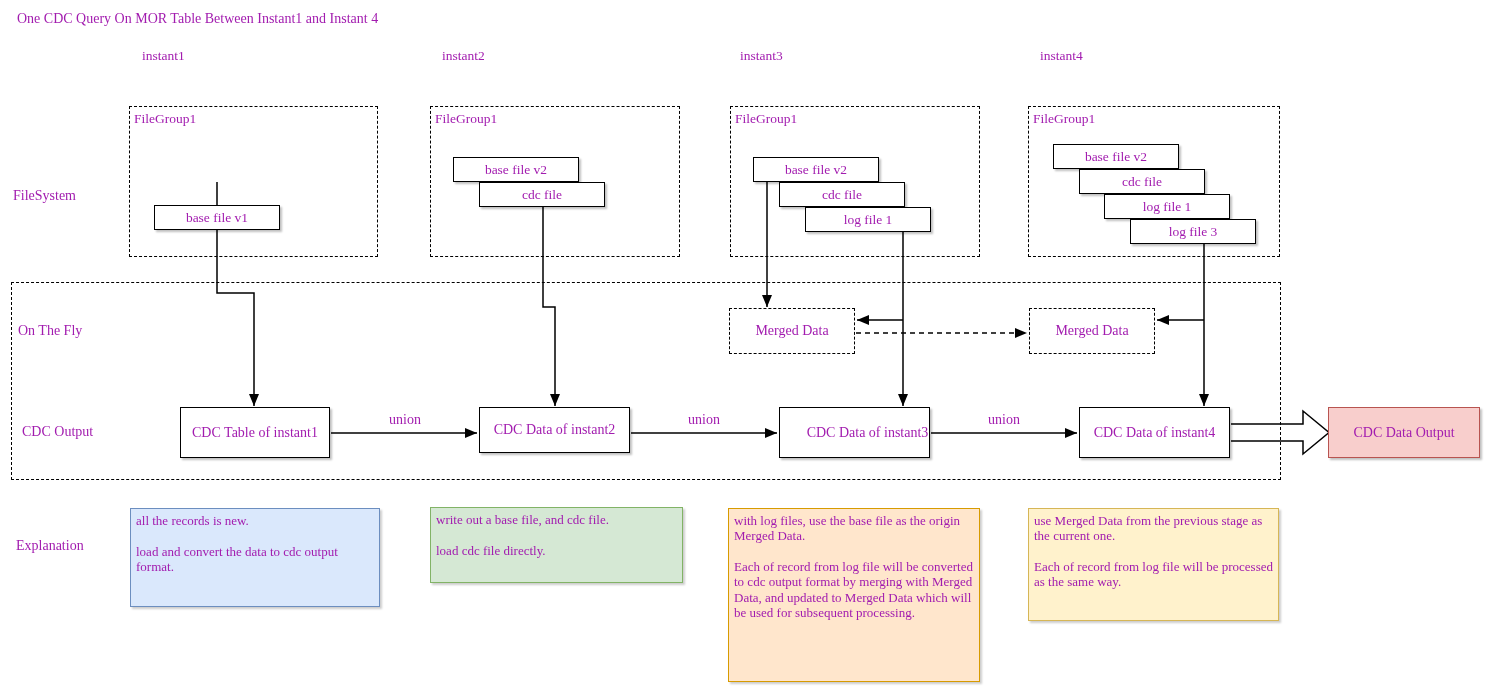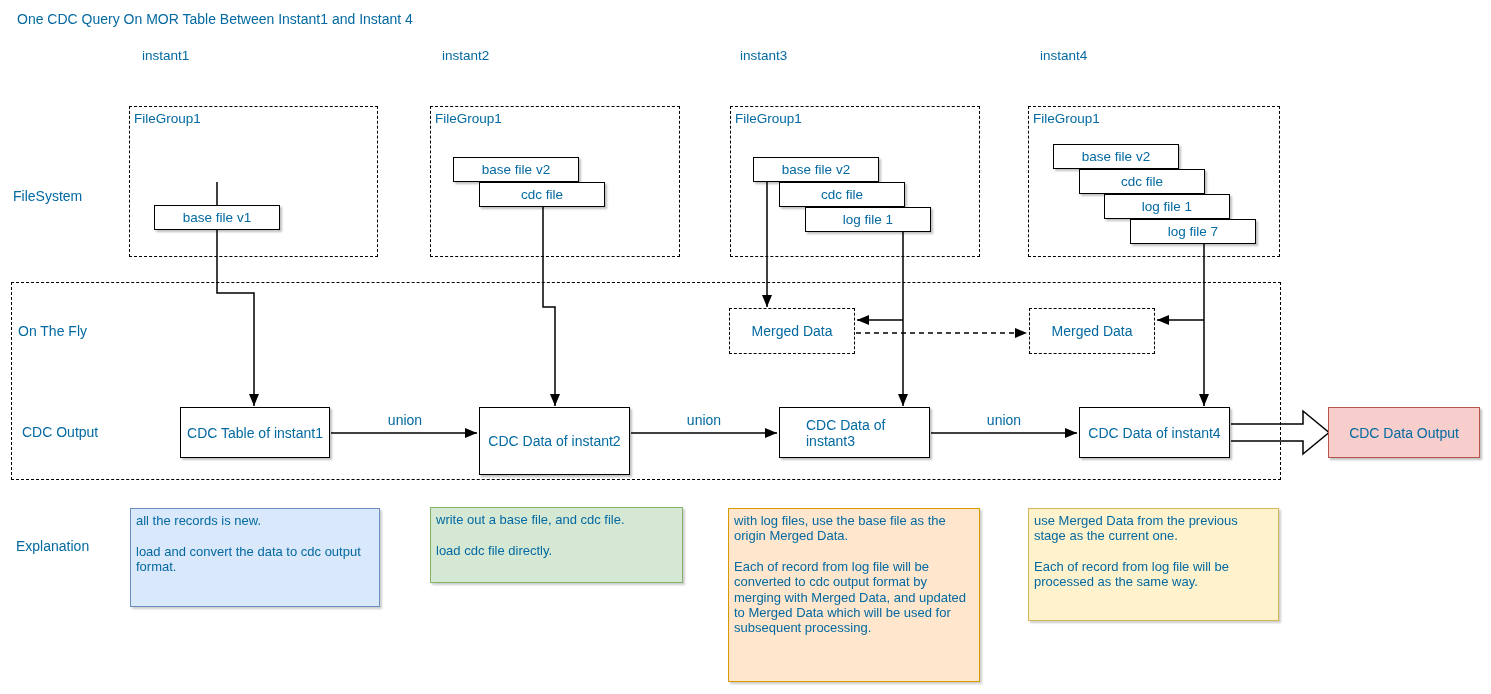--- a/index.html
+++ b/index.html
@@ -1,18 +1,18 @@
 <!DOCTYPE html>
 <html><head>
 <meta charset="utf-8">
 <style>
   html,body{margin:0;padding:0;background:#ffffff;}
   .canvas{
     position:relative;width:1491px;height:694px;background:#ffffff;
-    font-family:Liberation Sans, sans-serif;color:#0369a1;overflow:hidden;
+    font-family:Liberation Serif, serif;color:#a21caf;overflow:hidden;
   }
   svg.connectors{position:absolute;left:0;top:0;z-index:1;}
   .lbl{position:absolute;z-index:2;font-size:13.5px;white-space:nowrap;}
   .title{position:absolute;left:17px;top:11px;font-size:14px;z-index:2;}
   .group-box{
     position:absolute;z-index:2;border:1px dashed #000;background:transparent;box-sizing:border-box;
   }
   .group-label{position:absolute;left:4px;top:4px;font-size:13.5px;}
   .file-box{
     position:absolute;z-index:3;background:#fff;border:1px solid #000;box-sizing:border-box;
@@ -106,29 +106,29 @@
   <div class="file-box" style="left:453px;top:157px;width:126px;height:25px;">base file v2</div>
   <div class="file-box" style="left:479px;top:182px;width:126px;height:25px;">cdc file</div>
 
   <div class="file-box" style="left:753px;top:157px;width:126px;height:25px;">base file v2</div>
   <div class="file-box" style="left:779px;top:182px;width:126px;height:25px;">cdc file</div>
   <div class="file-box" style="left:805px;top:207px;width:126px;height:25px;">log file 1</div>
 
   <div class="file-box" style="left:1053px;top:144px;width:126px;height:25px;">base file v2</div>
   <div class="file-box" style="left:1079px;top:169px;width:126px;height:25px;">cdc file</div>
   <div class="file-box" style="left:1104px;top:194px;width:126px;height:25px;">log file 1</div>
-  <div class="file-box" style="left:1130px;top:219px;width:126px;height:25px;">log file 7</div>
+  <div class="file-box" style="left:1130px;top:219px;width:126px;height:25px;">log file 3</div>
 
   <div class="big-dashed" style="left:11px;top:282px;width:1270px;height:198px;"></div>
 
   <div class="merged-box" style="left:729px;top:308px;width:126px;height:46px;">Merged Data</div>
   <div class="merged-box" style="left:1029px;top:308px;width:126px;height:46px;">Merged Data</div>
 
   <div class="cdc-box" style="left:180px;top:407px;width:150px;height:51px;">CDC Table of instant1</div>
-  <div class="cdc-box" style="left:479px;top:407px;width:151px;height:68px;">CDC Data of instant2</div>
+  <div class="cdc-box" style="left:479px;top:407px;width:151px;height:46px;">CDC Data of instant2</div>
   <div class="cdc-box" style="left:779px;top:407px;width:151px;height:51px;padding-left:26px;">CDC Data of instant3</div>
   <div class="cdc-box" style="left:1079px;top:407px;width:151px;height:51px;">CDC Data of instant4</div>
 
   <div class="union-lbl" style="left:375px;top:412px;">union</div>
   <div class="union-lbl" style="left:674px;top:412px;">union</div>
   <div class="union-lbl" style="left:974px;top:412px;">union</div>
 
   <div class="output-box" style="left:1328px;top:407px;width:152px;height:51px;">CDC Data Output</div>
 
   <div class="expl-box expl-2" style="left:430px;top:507px;width:253px;height:76px;">write out a base file, and cdc file.

